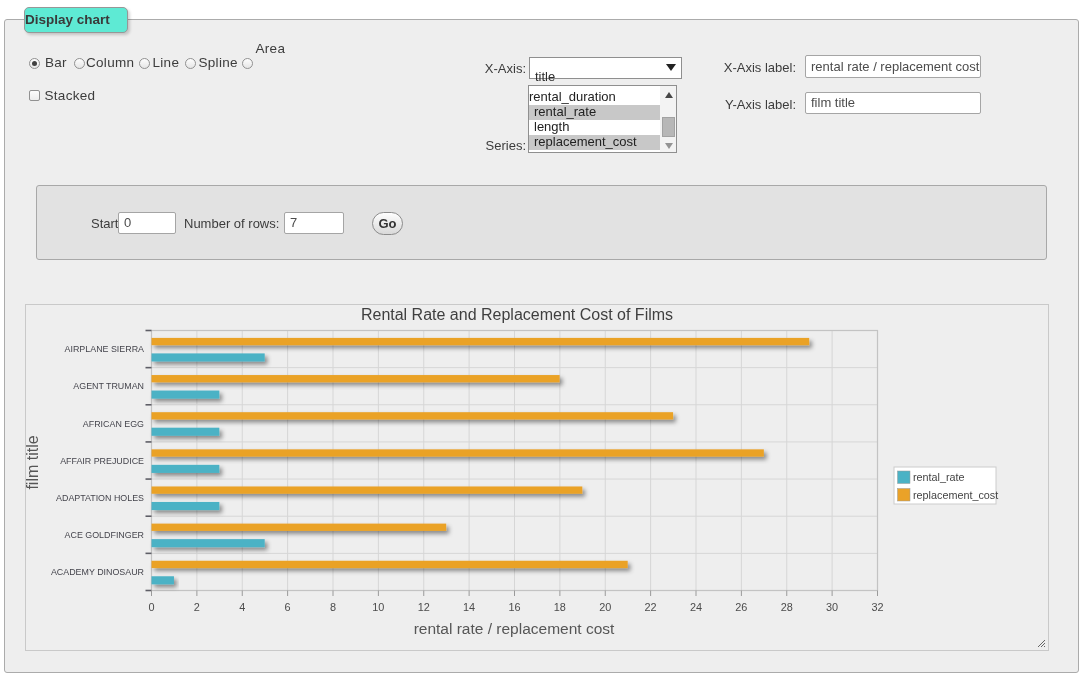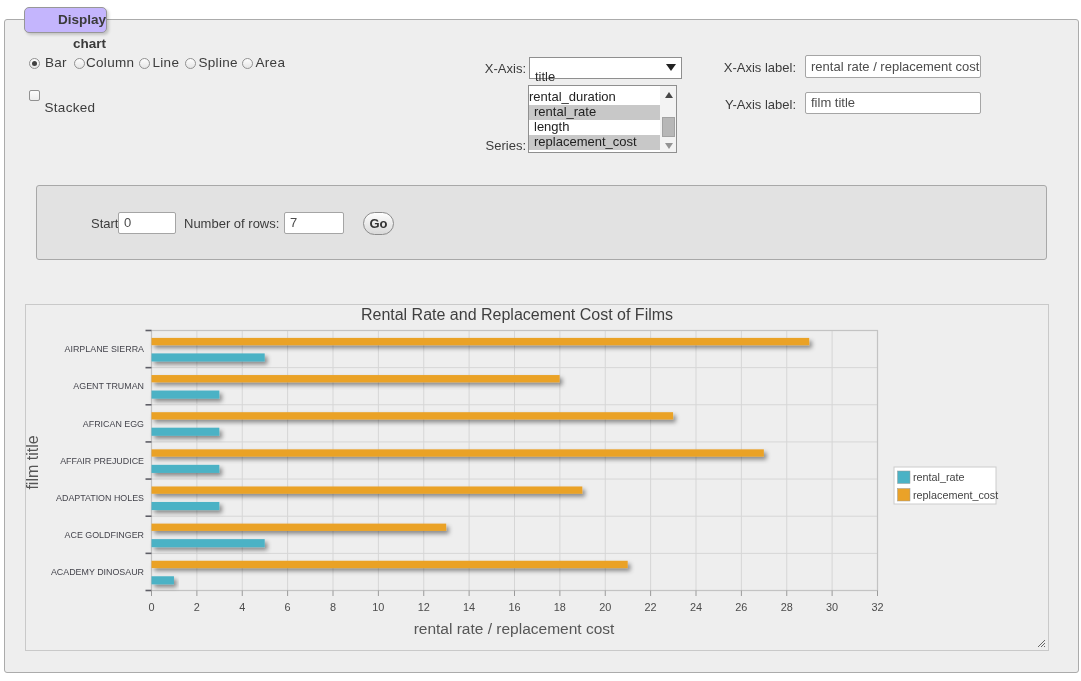--- a/index.html
+++ b/index.html
@@ -7,35 +7,35 @@
 .lbl{font-size:13px;color:#3c3c3c;white-space:nowrap;}
 .rlbl{font-size:13.5px;letter-spacing:0.3px;color:#3c3c3c;white-space:nowrap;}
 .inp{position:absolute;background:#fff;border:1px solid #a5a5a5;border-radius:2px;font-size:13px;color:#4c4c4c;line-height:20px;padding:0 0 0 5px;white-space:nowrap;overflow:hidden;}
 .radio{position:absolute;width:11px;height:11px;border:1px solid #919191;border-radius:50%;background:linear-gradient(#fdfdfd,#e6e6e6);}
 .radio.sel::after{content:"";position:absolute;left:2px;top:2px;width:5px;height:5px;border-radius:50%;background:#404040;}
 .check{position:absolute;width:11px;height:11px;border:1px solid #919191;border-radius:2px;background:linear-gradient(#fdfdfd,#ededed);}
 </style></head><body>
 <div id="page">
 
  <div class="abs" style="left:4px;top:19px;width:1075px;height:654px;background:#eeeeee;border:1px solid #ababab;border-radius:3px;"></div>
- <div class="abs" style="left:24px;top:7px;width:83px;height:26px;background:#c4b5fd;border:1px solid #979797;border-radius:5px;box-shadow:2px 2px 3px rgba(0,0,0,0.18);text-align:right;line-height:24px;font-size:13.5px;font-weight:bold;color:#3a3a3a;">Display chart</div>
+ <div class="abs" style="left:24px;top:7px;width:104px;height:26px;background:#5eead4;border:1px solid #979797;border-radius:5px;box-shadow:2px 2px 3px rgba(0,0,0,0.18);text-align:left;line-height:24px;font-size:13.5px;font-weight:bold;color:#3a3a3a;">Display chart</div>
 
  <div class="radio sel" style="left:29px;top:57.5px;"></div>
     <div class="abs rlbl" style="left:45px;top:55px;">Bar</div>
  <div class="radio" style="left:74px;top:57.5px;"></div>
     <div class="abs rlbl" style="left:86px;top:55px;">Column</div>
  <div class="radio" style="left:139px;top:57.5px;"></div>
     <div class="abs rlbl" style="left:152.5px;top:55px;">Line</div>
  <div class="radio" style="left:185px;top:57.5px;"></div>
     <div class="abs rlbl" style="left:198.5px;top:55px;">Spline</div>
  <div class="radio" style="left:242px;top:57.5px;"></div>
-    <div class="abs rlbl" style="left:255.5px;top:55px;">Area</div>
+    <div class="abs rlbl" style="left:255.5px;top:41px;">Area</div>
 
  <div class="check" style="left:28.5px;top:89.5px;"></div>
-    <div class="abs rlbl" style="left:44.5px;top:100px;">Stacked</div>
+    <div class="abs rlbl" style="left:44.5px;top:88px;">Stacked</div>
 
 
  <div class="abs lbl" style="left:466px;top:61px;width:60px;text-align:right;">X-Axis:</div>
  <div class="abs" style="left:529px;top:57px;width:153px;height:22px;background:#fff;border:1px solid #8f8f8f;border-radius:0;"></div>
  <div class="abs" style="left:535px;top:61px;font-size:13px;color:#2c2c2c;margin-top:8px;">title</div>
  <div class="abs" style="left:666px;top:64px;width:0;height:0;border-left:5px solid transparent;border-right:5px solid transparent;border-top:7px solid #222;"></div>
 
  <div class="abs" style="left:528px;top:85px;width:149px;height:68px;background:#fff;border:1px solid #8f8f8f;"></div>
  <div class="abs" style="left:529px;top:90px;width:131px;height:14.9px;font-size:13px;color:#222;line-height:14.9px;">rental_duration</div>
  <div class="abs" style="left:529px;top:104.9px;width:131px;height:14.9px;font-size:13px;color:#222;line-height:14.9px;padding-left:5px;background:#c8c8c8;">rental_rate</div>
@@ -51,21 +51,21 @@
  <div class="abs lbl" style="left:706px;top:60px;width:90px;text-align:right;">X-Axis label:</div>
  <div class="inp" style="left:805px;top:55px;width:176px;height:23px;line-height:21px;">rental rate / replacement cost</div>
  <div class="abs lbl" style="left:706px;top:97px;width:90px;text-align:right;">Y-Axis label:</div>
  <div class="inp" style="left:805px;top:92px;width:176px;height:22px;">film title</div>
 
  <div class="abs" style="left:36px;top:185px;width:1011px;height:75px;background:#e2e2e2;border:1px solid #a8a8a8;border-radius:3px;"></div>
  <div class="abs lbl" style="left:57px;top:216px;margin-left:34px;">Start row:</div>
  <div class="inp" style="left:118px;top:212px;width:58px;height:22px;background:#fff;">0</div>
  <div class="abs lbl" style="left:184px;top:216px;">Number of rows:</div>
  <div class="inp" style="left:284px;top:212px;width:60px;height:22px;background:#fff;">7</div>
- <div class="abs" style="left:363px;top:212px;width:31px;height:23px;border:1px solid #8c8c8c;border-radius:12px;background:linear-gradient(#fefefe,#d9d9d9);text-align:center;line-height:21px;font-size:13px;font-weight:bold;color:#333;">Go</div>
+ <div class="abs" style="left:372px;top:212px;width:31px;height:23px;border:1px solid #8c8c8c;border-radius:12px;background:linear-gradient(#fefefe,#d9d9d9);text-align:center;line-height:21px;font-size:13px;font-weight:bold;color:#333;">Go</div>
 
  <div class="abs" style="left:25px;top:304px;width:1024px;height:347px;border:1px solid #c9c9c9;background:#eeeeee;">
 <svg width="1024" height="347" viewBox="0 0 1024 347" xmlns="http://www.w3.org/2000/svg" font-family="Liberation Sans, sans-serif">
 <defs>
           <filter id="bs" x="-20%" y="-60%" width="140%" height="260%">
             <feDropShadow dx="2.7" dy="3" stdDeviation="2.1" flood-color="#000" flood-opacity="0.42"></feDropShadow>
           </filter>
         </defs>
 <line x1="125.50" y1="25.5" x2="125.50" y2="285.5" stroke="#d6d6d6" stroke-width="1"></line>
 <line x1="170.88" y1="25.5" x2="170.88" y2="285.5" stroke="#d6d6d6" stroke-width="1"></line>

